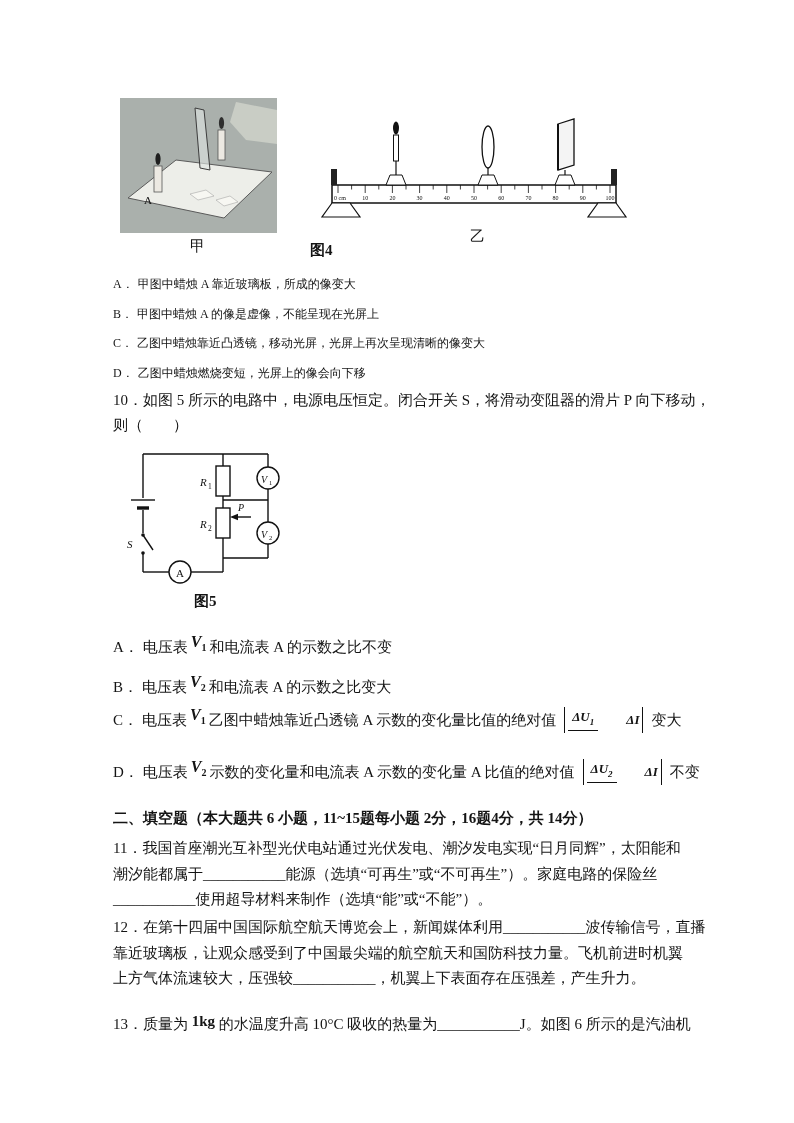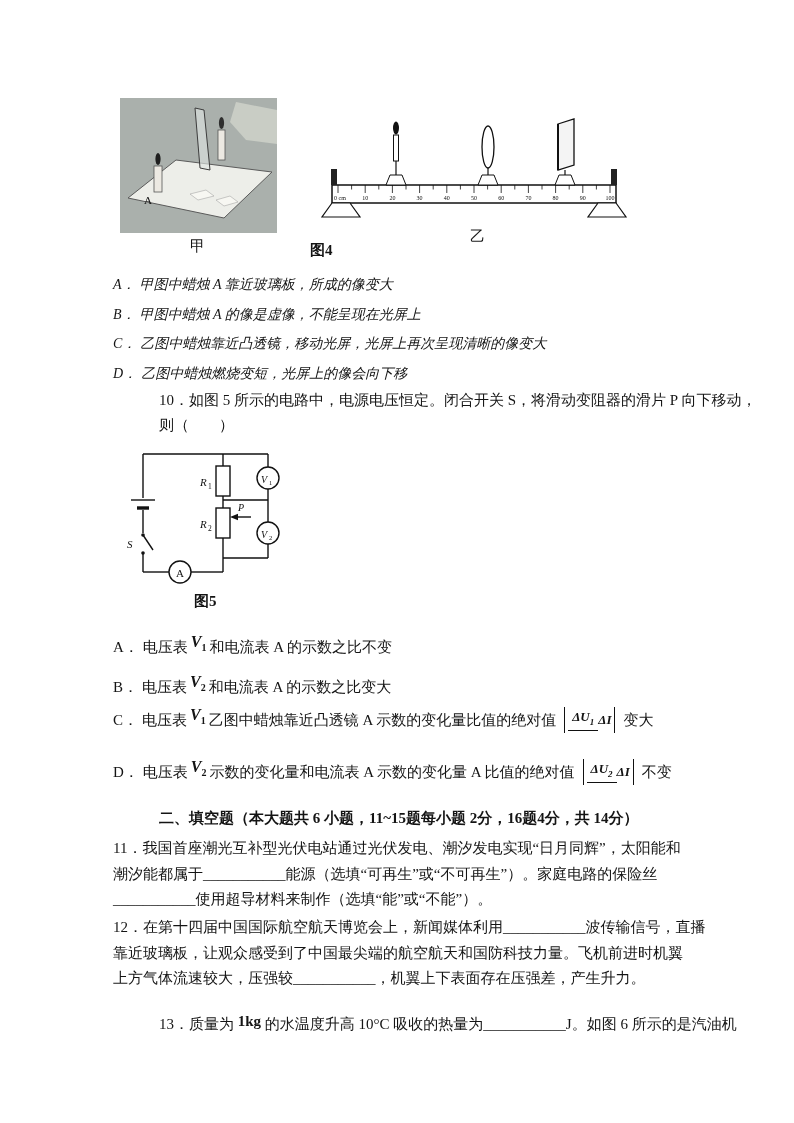--- a/index.html
+++ b/index.html
@@ -1,36 +1,36 @@
 <!DOCTYPE html>
 <html><head>
 <meta charset="utf-8">
 <style>
   html,body{margin:0;padding:0;background:#888;}
   .page{
     position:relative;width:794px;height:1123px;margin:0 auto;background:#ffffff;
     font-family:"Liberation Serif","DejaVu Serif",serif;color:#141414;overflow:hidden;
   }
   .abs{position:absolute;}
-  .txt{font-size:15px;line-height:25px;white-space:nowrap;margin-left:46px;}
+  .txt{font-size:15px;line-height:25px;white-space:nowrap;}
   .caption{font-size:15px;}
   .bold{font-weight:bold;}
   
-  .optrow{font-size:14px;height:29.5px;line-height:29.5px;white-space:nowrap;font-style:italic;}
+  .optrow{font-size:12px;height:29.5px;line-height:29.5px;white-space:nowrap;}
   .optkey{margin-right:4px;}
   .q10opt{display:flex;align-items:center;font-size:15px;white-space:nowrap;}
   .meter{display:inline-block;transform:translateY(-4px);font-weight:bold;font-style:italic;margin:0 3px;font-size:16px;}
   .meter sub{font-size:10px;font-style:normal;}
   
   .absfrac{display:inline-flex;align-items:stretch;margin:0 5px;}
   .abar{width:0;border-left:1.6px solid #111;margin:0 3px;}
   .frac{display:inline-flex;flex-direction:row;align-items:center;font-style:italic;font-weight:bold;font-size:13px;line-height:1.3;padding:2px 0;}
   .fnum{border-bottom:1.3px solid #111;padding:0 4px 1px;}
   .fnum sub{font-size:9px;}
-  .fden{padding-top:1px;}
+  .fden{padding-top:1px;margin-left:28px;}
   .lines div{font-size:15px;line-height:25.5px;white-space:nowrap;}
   svg text{font-family:"Liberation Serif","DejaVu Serif",serif;}
 </style>
 </head>
 <body>
 
 <div class="page">
 
   <div class="abs" style="left:120px;top:98px;">
     <svg width="157" height="135" viewBox="0 0 157 135">

